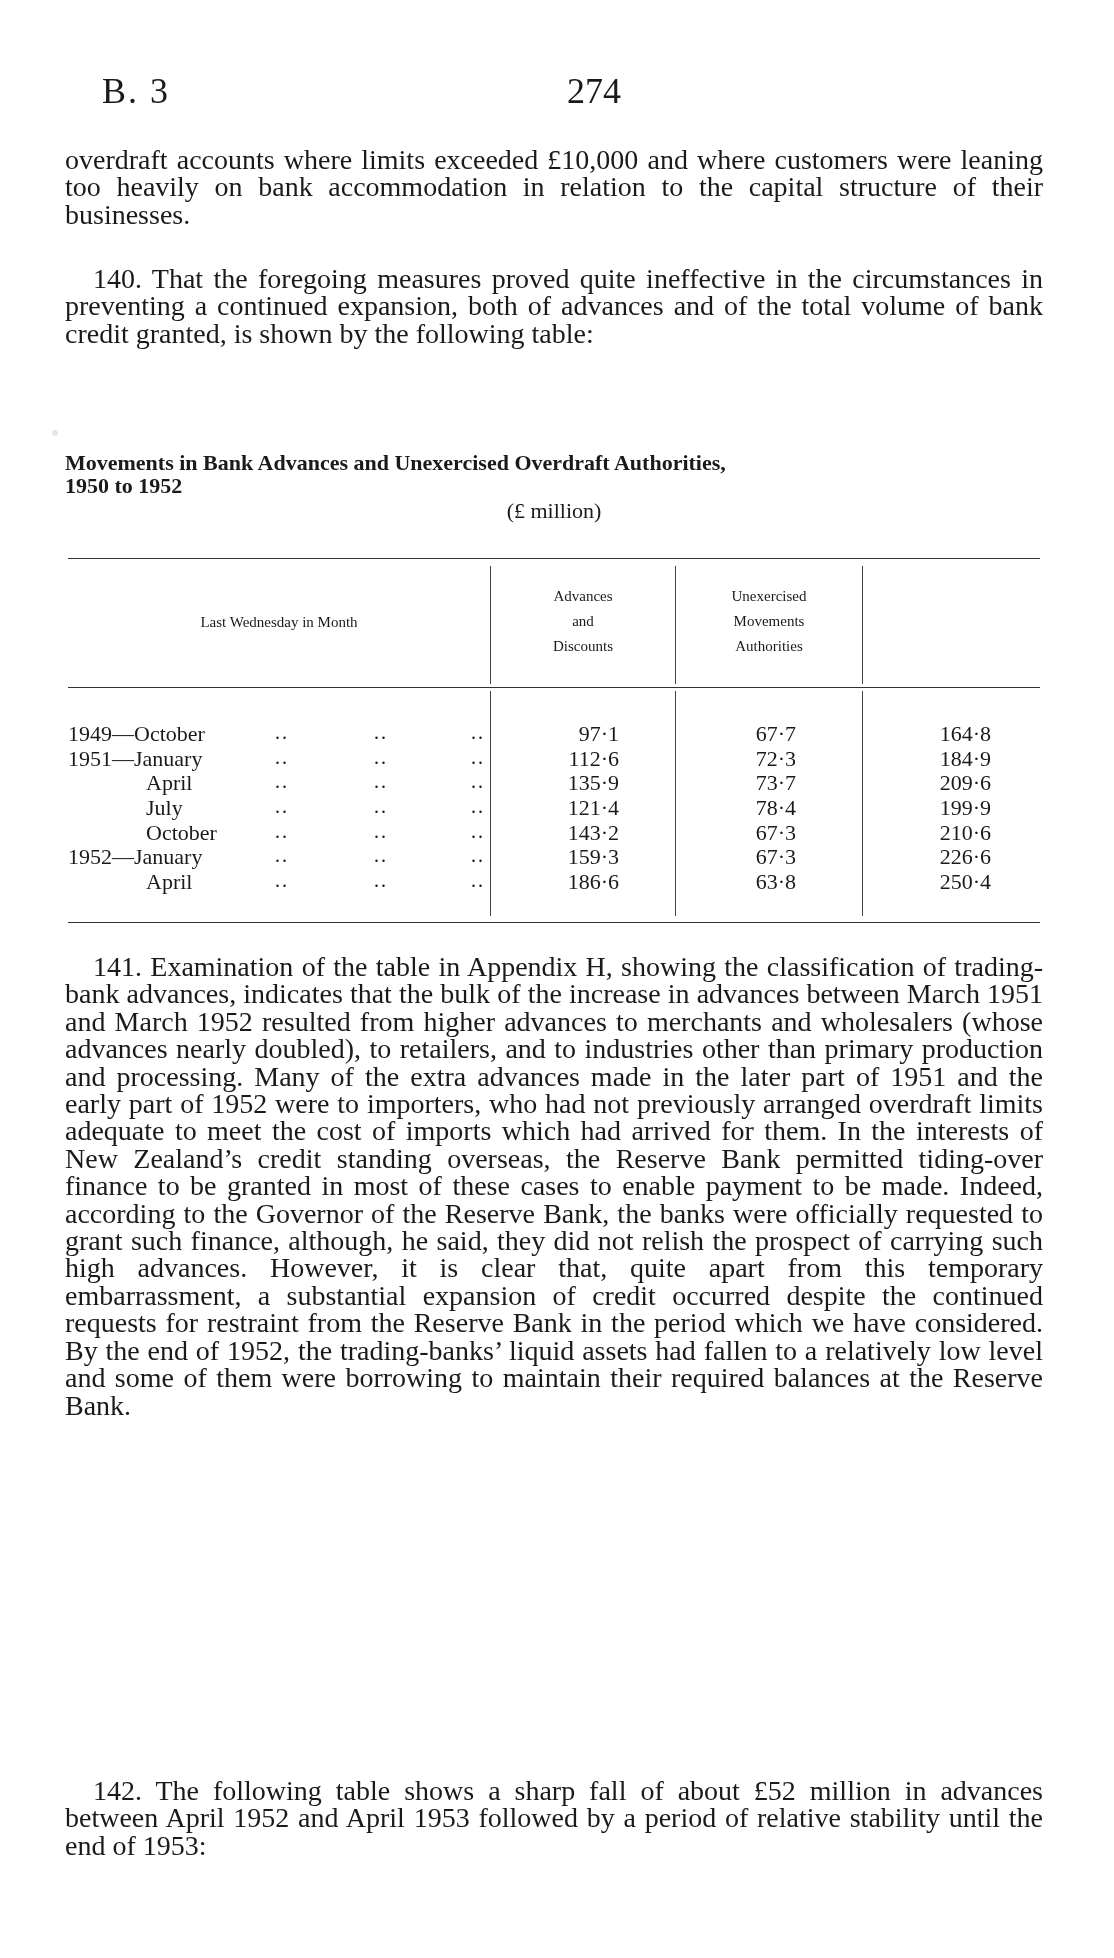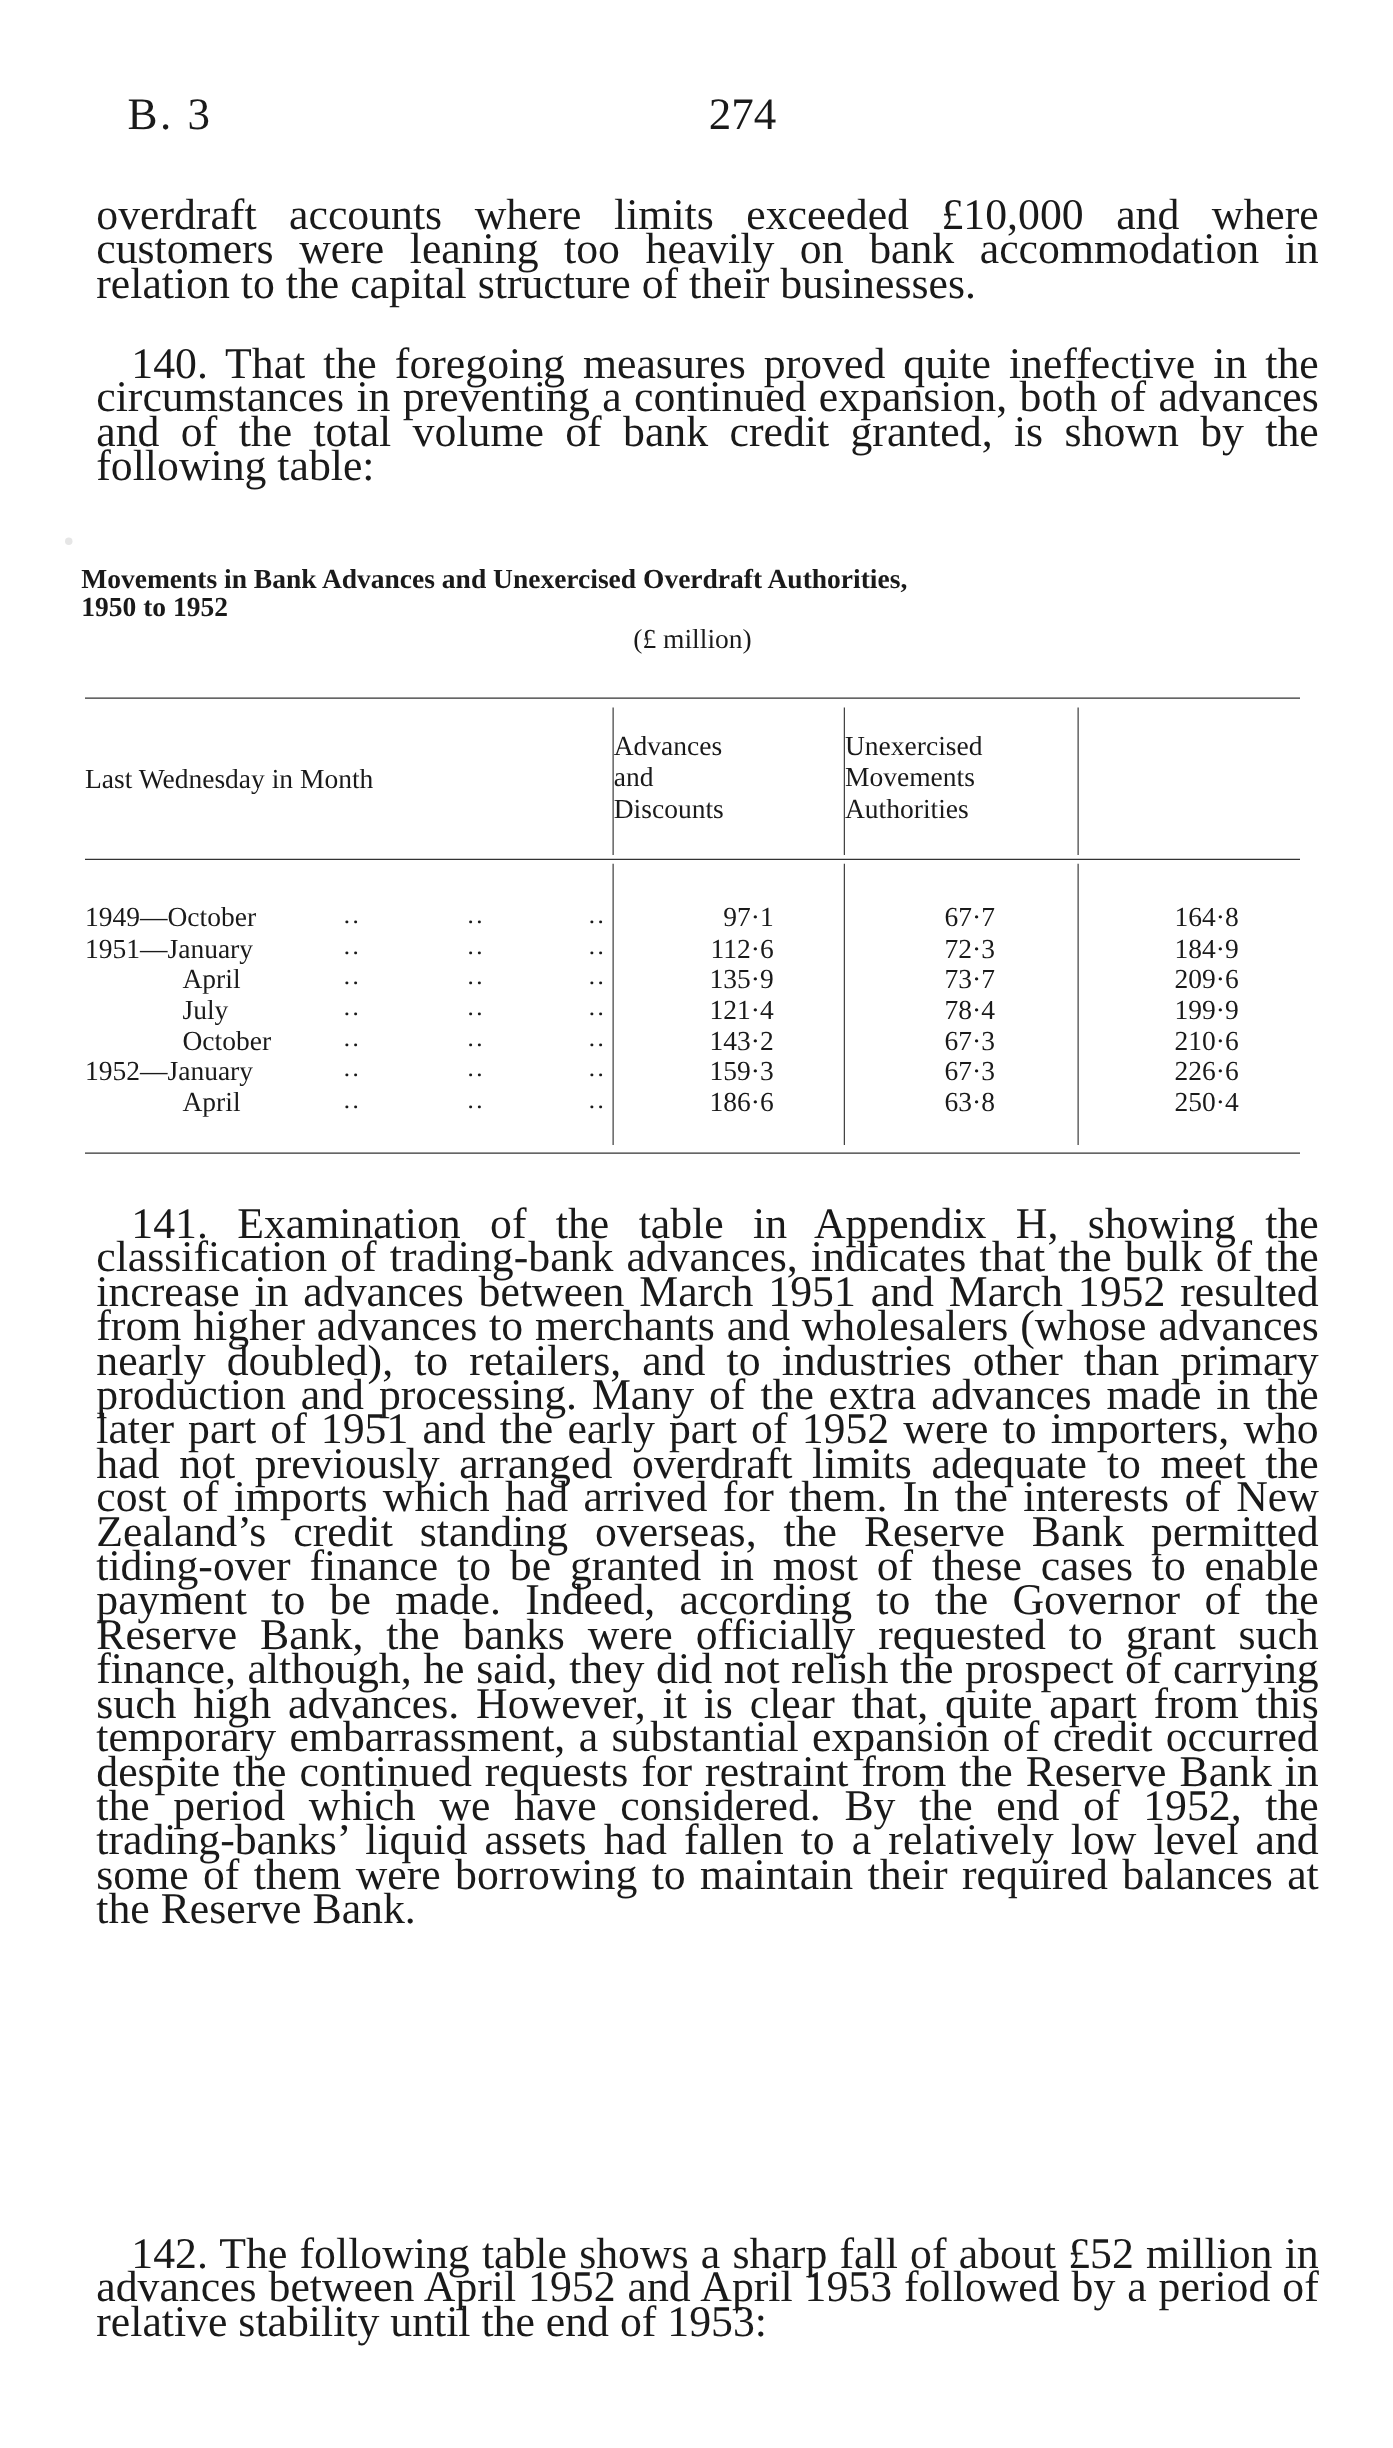--- a/index.html
+++ b/index.html
@@ -38,25 +38,25 @@
     }
     .running-head .page-number {
       position: absolute;
       left: 465px;
       top: 0;
     }
     .para {
       position: absolute;
       left: 65px;
       width: 978px;
-      font-size: 35px;
+      font-size: 28px;
       line-height: 27.4px;
       text-align: justify;
       text-align-last: left;
-      margin: 12px;
+      margin: 0;
     }
     .para .indent {
       display: inline-block;
       width: 28px;
     }
     .p-cont { top: 146px; }
     .p-140 { top: 265px; }
     .p-141 { top: 953px; }
     .p-142 { top: 1777px; }
 
@@ -103,23 +103,23 @@
       border-left: 1.3px solid #444;
     }
     .vline.head { top: 10px; height: 118px; }
     .vline.body { top: 135px; height: 225px; }
     .v1 { left: 422px; }
     .v2 { left: 607px; }
     .v3 { left: 794px; }
 
     .th {
       position: absolute;
-      font-size: 22px;
+      font-size: 15px;
       line-height: 25px;
-      text-align: left;
+      text-align: center;
     }
     .th.c0 { left: 0; width: 422px; top: 54px; }
     .th.c1 { left: 423px; width: 184px; top: 28px; }
     .th.c2 { left: 608px; width: 186px; top: 28px; }
     .th.c3 { left: 795px; width: 177px; top: 40px; }
 
     .rows {
       position: absolute;
       top: 166px;
       left: 0;

